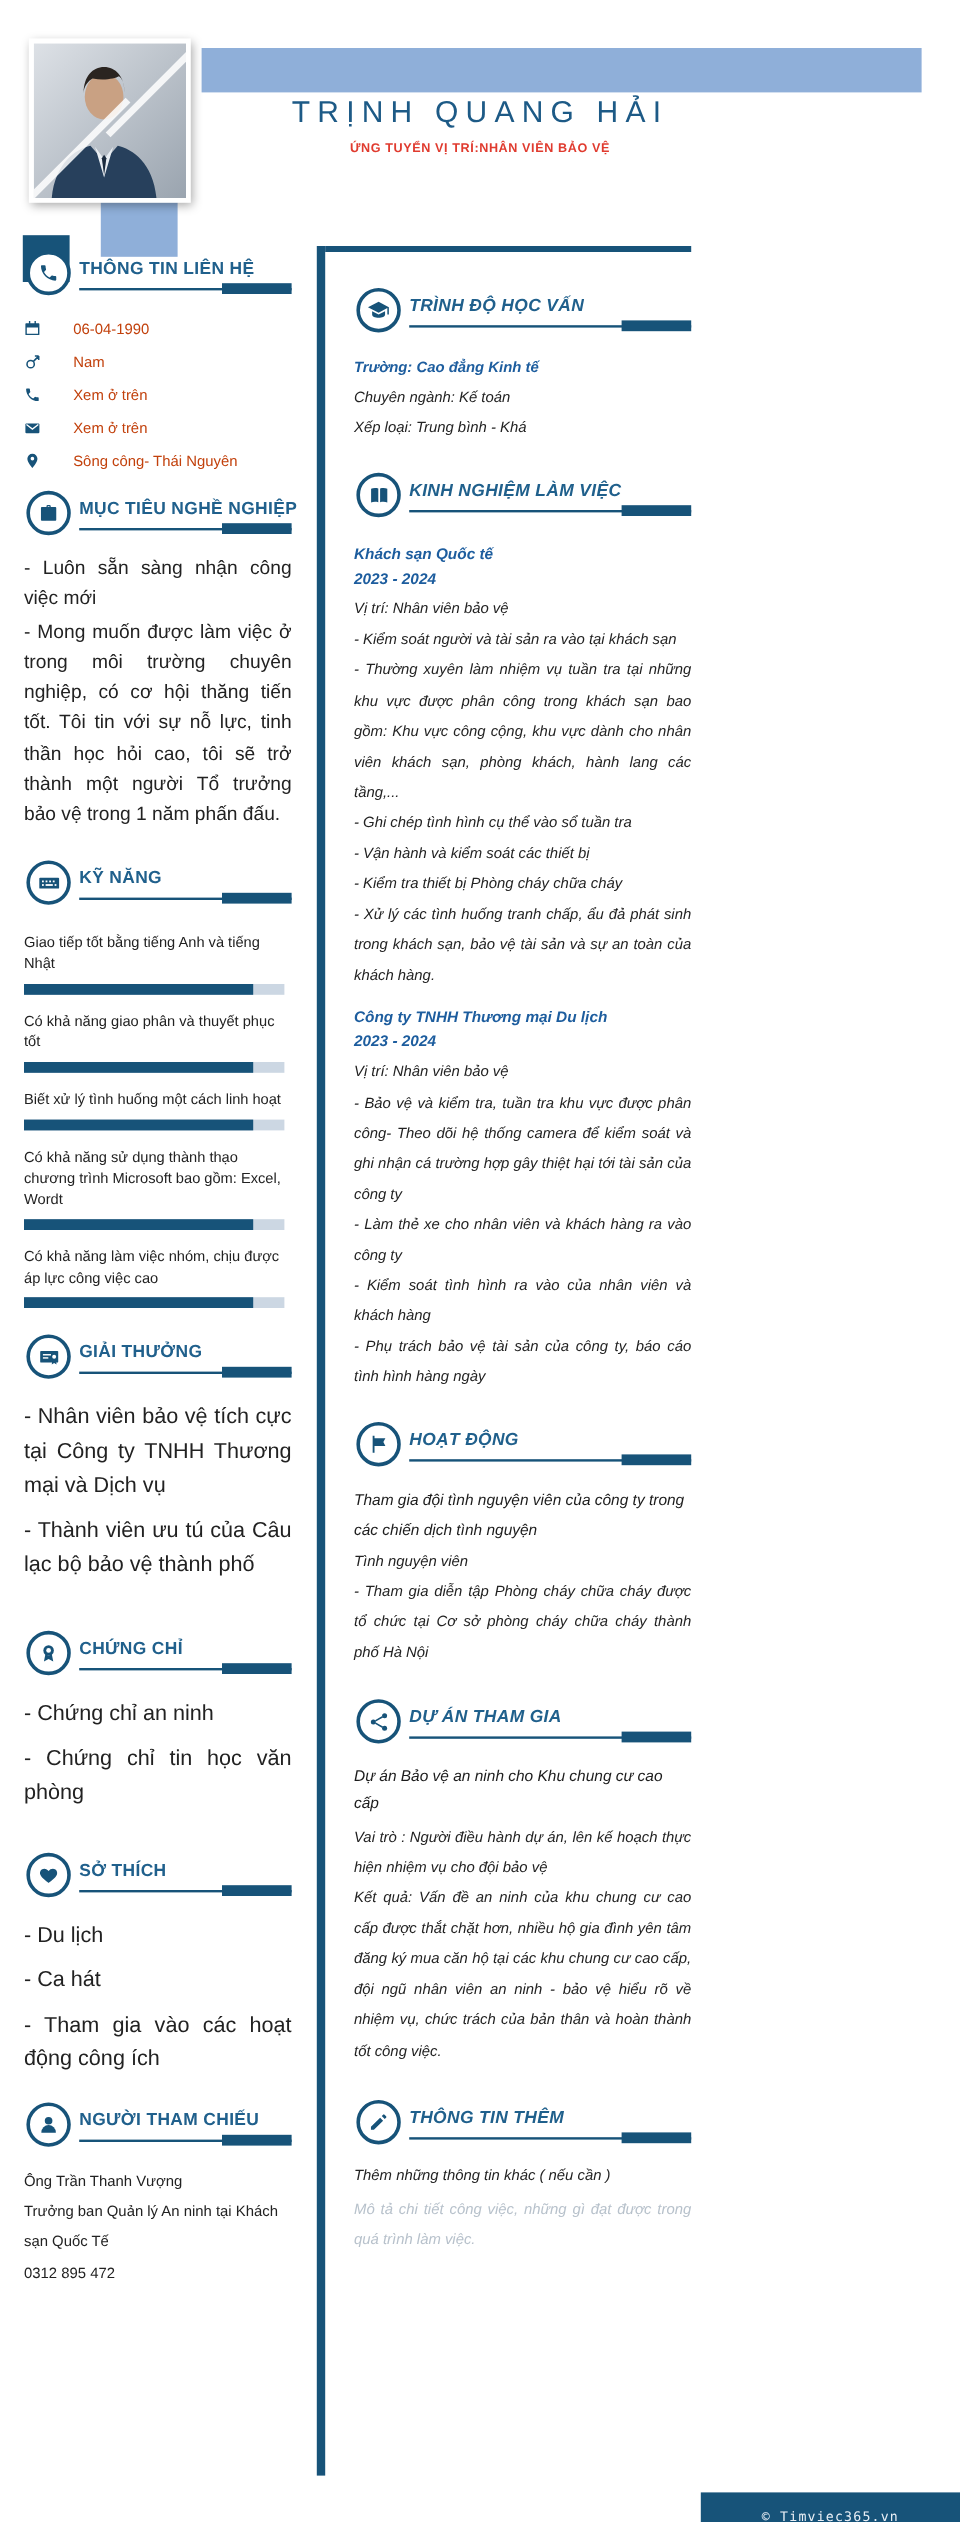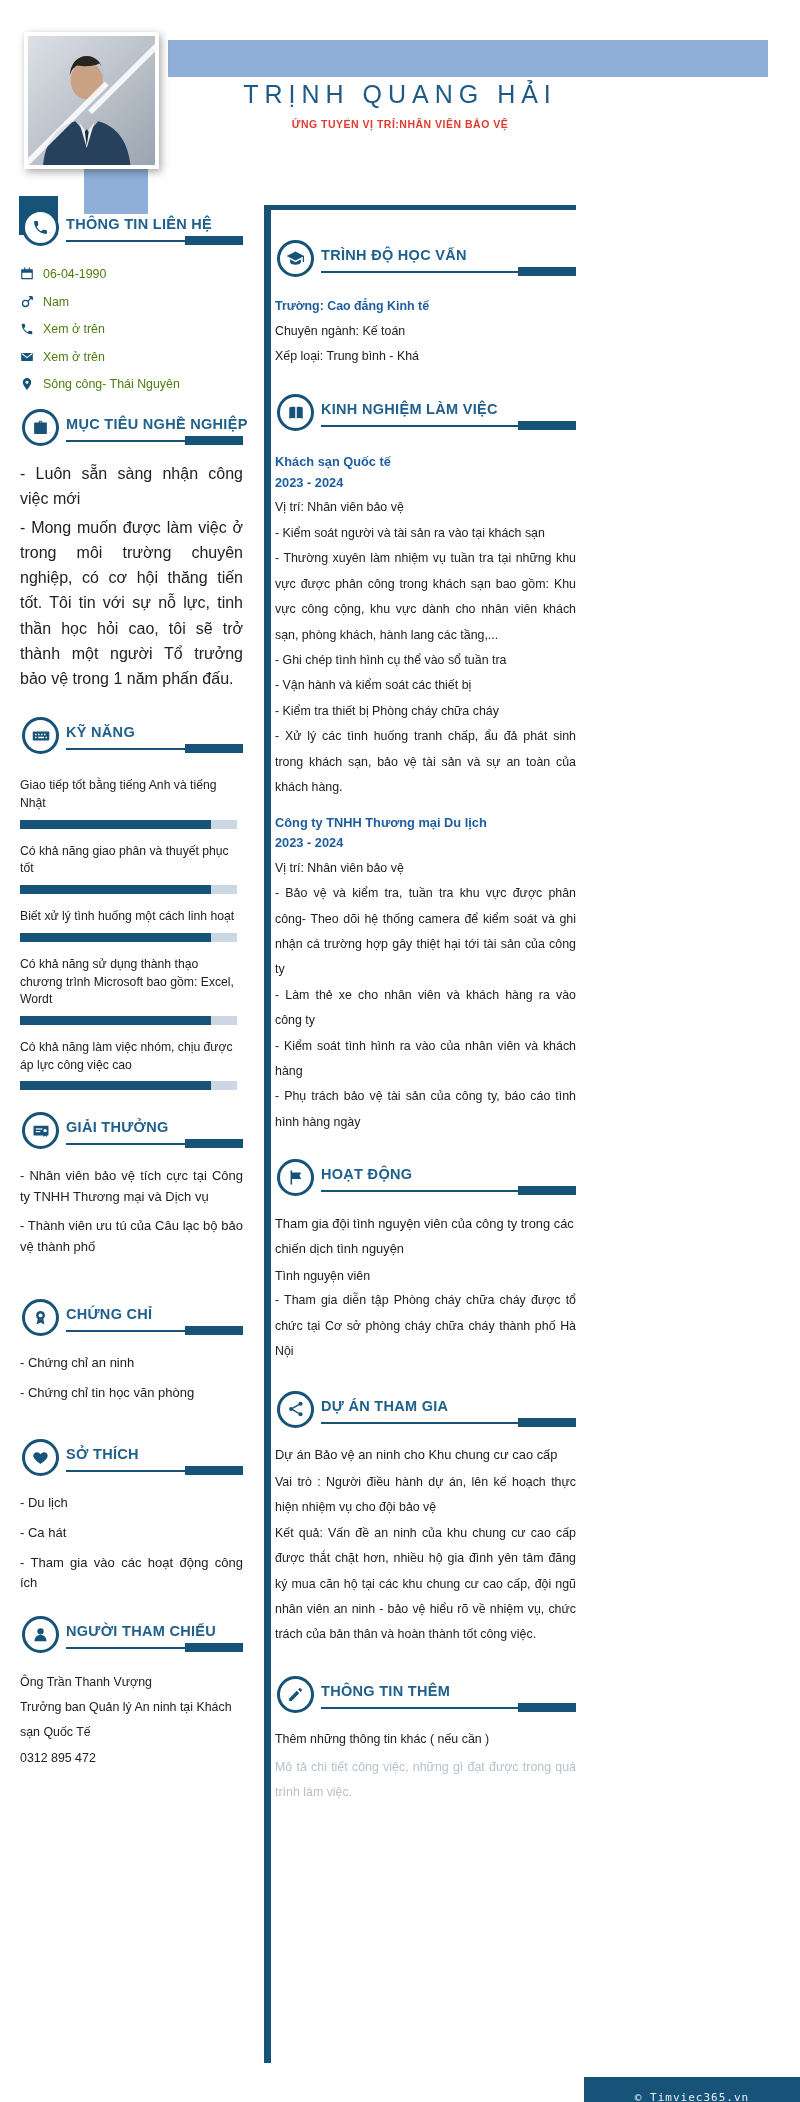--- a/index.html
+++ b/index.html
@@ -18,49 +18,49 @@
   .head-text { position:absolute; left:190px; top:80px; width:420px; text-align:center; }
   .name { margin:0; font-size:25px; font-weight:normal; color:#1d5a86; letter-spacing:6px; }
   .subtitle { margin-top:9px; font-size:10.5px; font-weight:bold; color:var(--red); letter-spacing:.5px; }
   .sq-lblue { position:absolute; left:84px; top:167px; width:64px; height:47px; background:var(--lblue); z-index:1; }
   .sq-navy  { position:absolute; left:19px; top:196px; width:39px; height:39px; background:var(--navy); z-index:1; }
 
   
   .columns { position:absolute; left:20px; top:205px; width:556px; height:1858px; display:flex; z-index:2; }
   .col-left { width:244px; padding-right:21px; flex:none; }
   .divider  { width:7px; background:var(--navy); flex:none; }
-  .col-right{ flex:1; padding-left:4px; border-top:5px solid var(--navy); }
+  .col-right{ flex:1; padding-left:24px; border-top:5px solid var(--navy);font-style:italic; }
 
   
   .sec-head { position:relative; padding-left:46px; min-height:44px; margin-bottom:8px; }
   .hicon { position:absolute; left:2px; top:0; width:37px; height:37px; border:3px solid var(--navy);
            border-radius:50%; background:#fff; color:var(--navy);
            display:flex; align-items:center; justify-content:center; }
   .hicon svg { display:block; }
   .sec-title { margin:0; padding-top:7px; font-size:14.5px; font-weight:bold; color:var(--title);
                letter-spacing:.3px; white-space:nowrap; }
   .rule { position:relative; height:9px; margin-top:4px; }
   .rule::before { content:""; position:absolute; left:0; right:0; top:4px; height:2px; background:var(--navy); }
   .rule::after  { content:""; position:absolute; right:0; top:0; width:58px; height:9px; background:var(--navy); }
 
   
   .s-contact { margin-top:4px; } .s-objective { margin-top:18px; } .s-skills { margin-top:26px; }
   .s-awards { margin-top:22px; } .s-certs { margin-top:42px; } .s-hobbies { margin-top:36px; }
   .s-refs { margin-top:22px; }
   .contact-list { margin-top:14px; }
-  .citem { display:flex; align-items:center; margin-bottom:13.5px; font-size:12.4px; color:#4d7c0f; }
+  .citem { display:flex; align-items:center; margin-bottom:13.5px; font-size:12.4px; color:#c2410c;gap:18px; }
   .cicon { width:23px; flex:none; color:var(--navy); display:flex; align-items:center; }
   .objective-text p { margin:3px 0; font-size:16px; line-height:1.58; text-align:justify; color:#222; }
   .skills-list { margin-top:16px; }
   .skill { margin-bottom:14px; }
   .skill-label { font-size:12.2px; color:#222; line-height:1.45; margin-bottom:7px; }
   .skill-track { width:217px; height:9px; background:#ccd7e3; }
   .skill-fill { height:100%; background:var(--navy); }
   .plain-list { margin-top:10px; }
-  .plain-list p { margin:0 0 9px; font-size:13px; line-height:1.58; text-align:justify; color:#222; }
+  .plain-list p { margin:0 0 9px; font-size:18px; line-height:1.58; text-align:justify; color:#222; }
   .refs { margin-top:10px; }
   .refs p { margin:0; line-height:2.05; font-size:12.4px; color:#222; }
 
   
   .s-education { margin-top:30px; } .s-experience { margin-top:26px; } .s-activities { margin-top:24px; }
   .s-projects { margin-top:26px; } .s-additional { margin-top:28px; }
   .r-body { font-size:12.4px; color:#222; }
   .edu { margin-top:10px; }
   .edu p { margin:0; line-height:2.0; font-size:12.4px; }
   .blue-b { color:var(--blue); font-weight:bold; }

